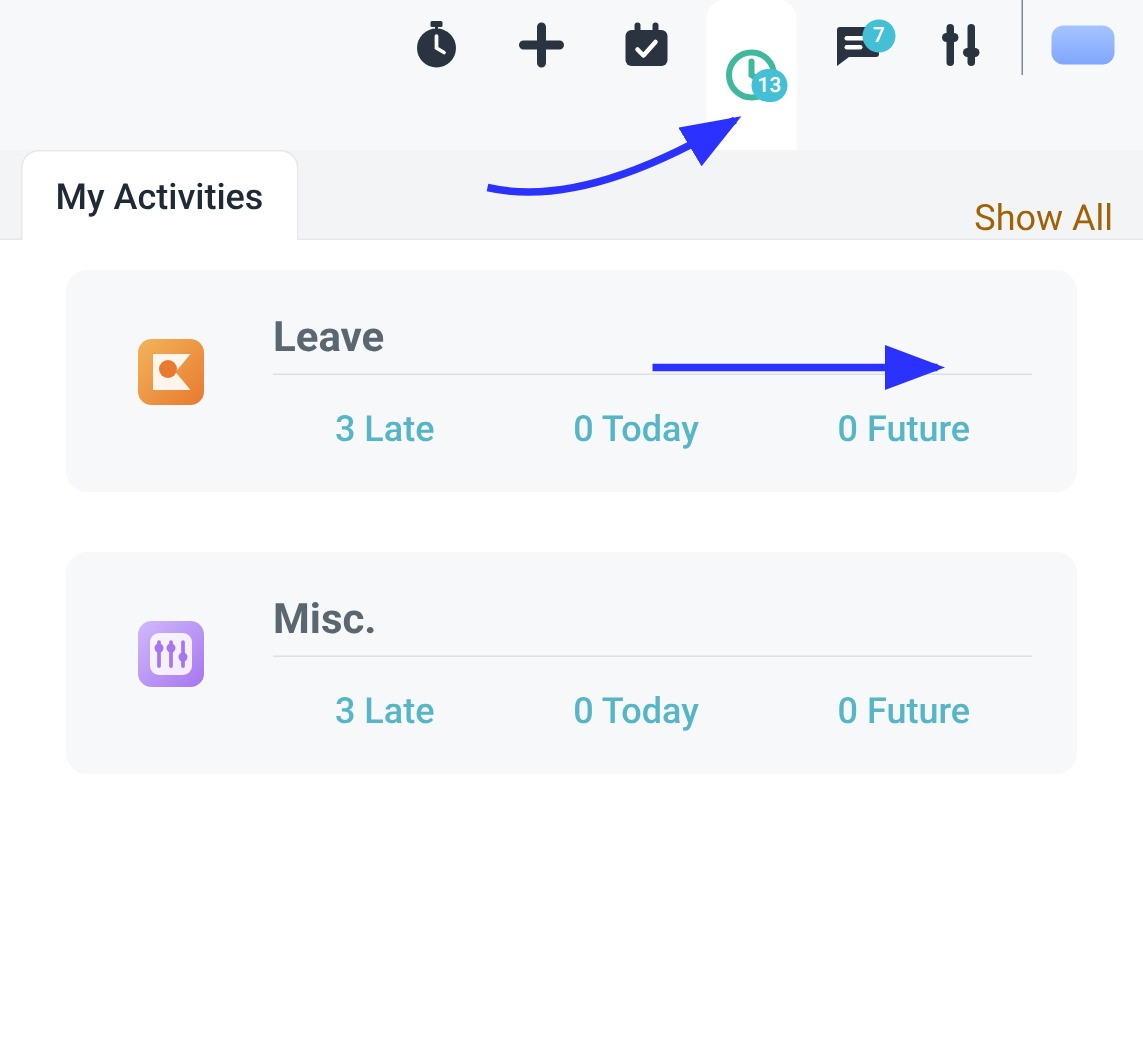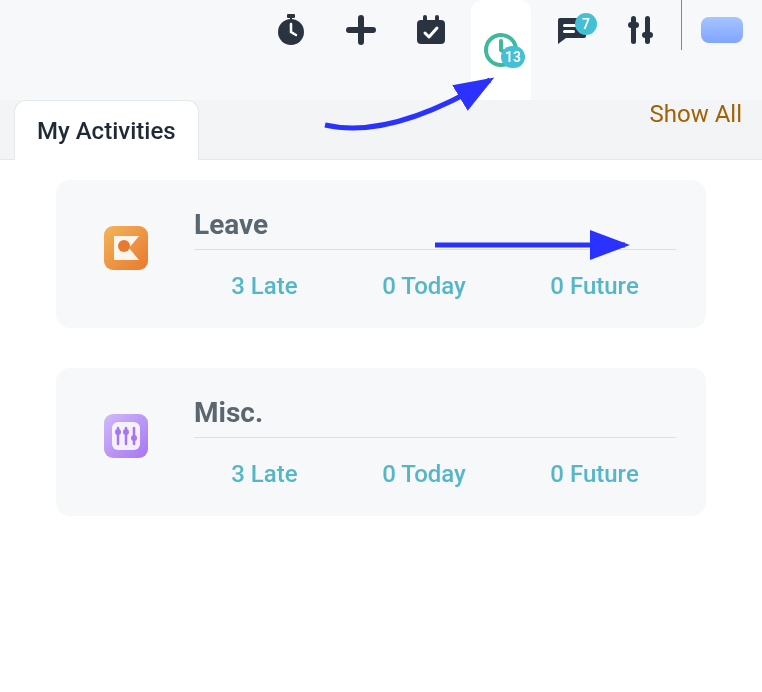--- a/index.html
+++ b/index.html
@@ -78,21 +78,21 @@
     }
     .close-btn {
       font-size: 40px;
       font-weight: 400;
       color: #1a1a1a;
       cursor: pointer;
       line-height: 1;
     }
     .tabs {
       display: flex;
-      align-items: flex-start;
+      align-items: flex-end;
       background: #f2f4f6;
       border-bottom: 1px solid #e5e8ea;
       height: 60px;
       padding: 0 14px;
     }
     .tab {
       padding: 0 22px;
       height: 60px;
       display: flex;
       align-items: center;
@@ -112,21 +112,21 @@
       margin-bottom: -1px;
     }
     .tabs-spacer { flex: 1; }
     .show-all {
       font-size: 24px;
       color: #a16207;
       cursor: pointer;
       padding-right: 6px;
     }
     .cards {
-      padding: 20px 56px;
+      padding: 20px 44px;
     }
     .card {
       background: #f6f8f9;
       border-radius: 14px;
       padding: 28px 30px;
       display: flex;
       gap: 28px;
       margin-bottom: 40px;
     }
     .card-icon {

